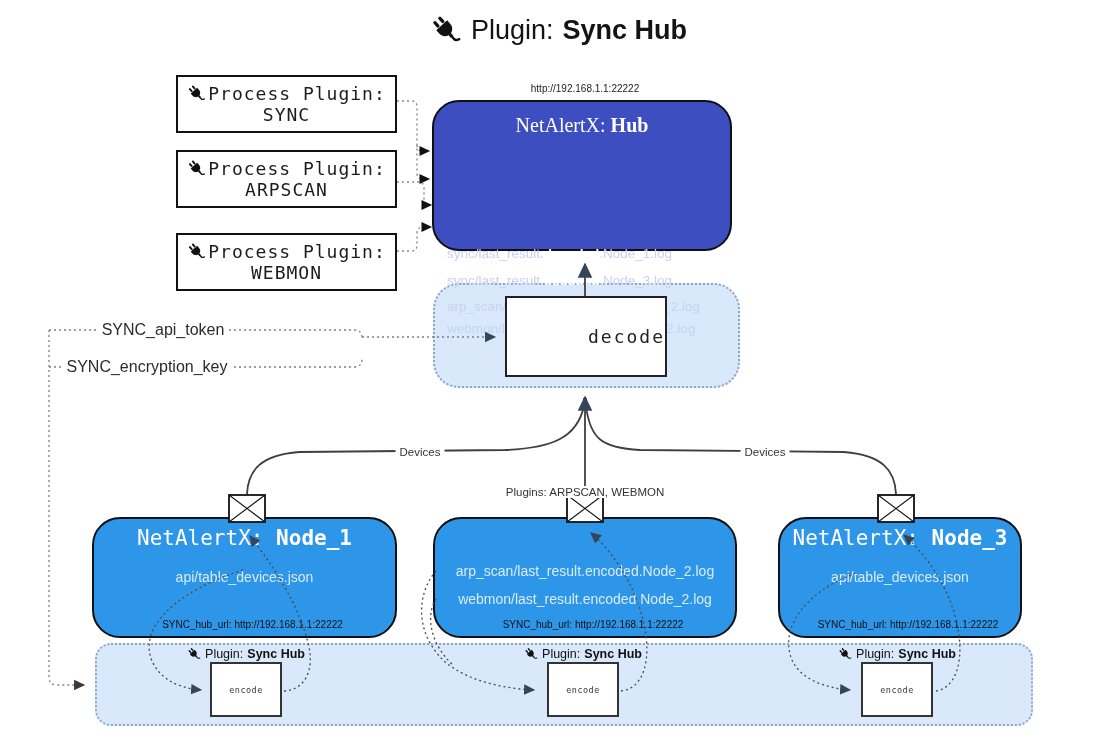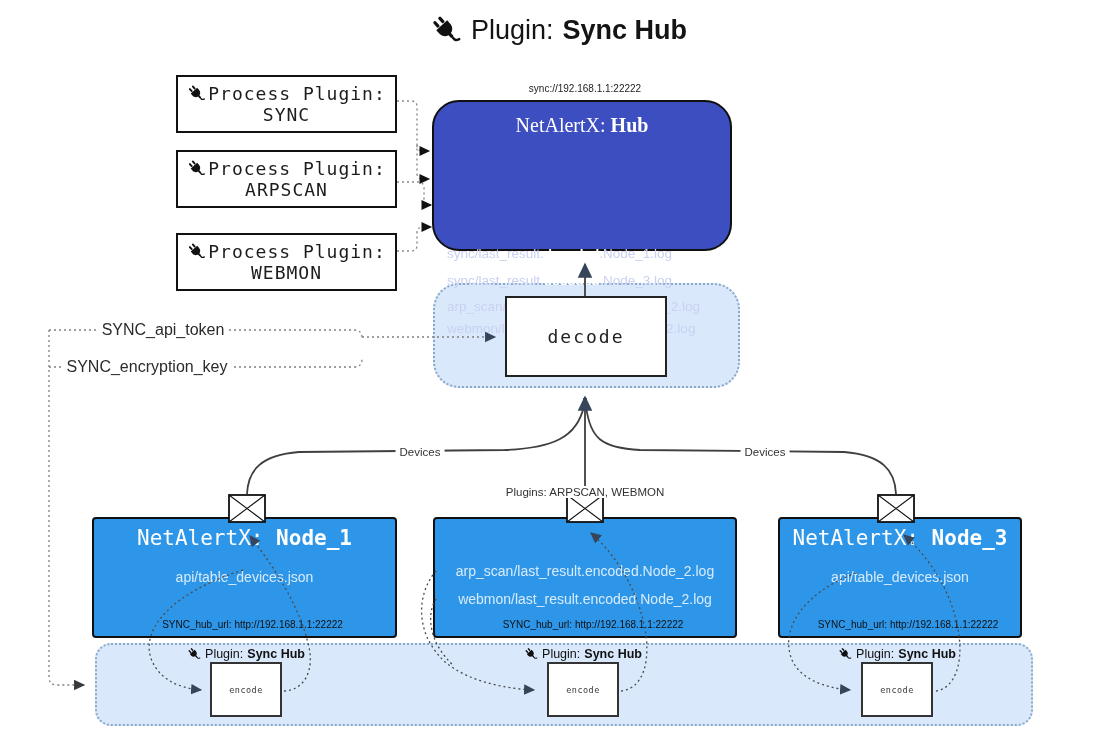--- a/index.html
+++ b/index.html
@@ -37,35 +37,35 @@
              font-size:20px;color:#fff;line-height:26px}
   .hub-line{position:absolute;left:13px;right:4px;line-height:18px;font-size:13.5px;color:#c9d0f0;white-space:nowrap}
   .hub-line b{color:#ffffff;font-weight:bold}
   .hl0{top:143px}.hl1{top:170px}.hl2{top:196px}.hl3{top:218px}
   .toplabel.hub-url{left:585px;top:88px;transform:translate(-50%,-50%);font-size:10px;color:#222}
 
   
   .panel.decode-panel{left:433px;top:283px;width:307px;height:105px;background:var(--panel-bg);
         border:2px dotted var(--panel-border);border-radius:26px}
   .whitebox.decode-box{left:505px;top:296px;width:162px;height:81px;background:#fff;border:2px solid #222;
-        display:flex;align-items:center;justify-content:center;font-family:var(--mono);font-size:18px;
+        display:flex;align-items:center;justify-content:flex-end;font-family:var(--mono);font-size:18px;
         letter-spacing:2px;color:#222}
   .panel.encode-panel{left:95px;top:643px;width:938px;height:83px;background:var(--panel-bg);
         border:2px dotted var(--panel-border);border-radius:16px}
   .whitebox.encode-box{width:72px;height:55px;top:662px;background:#fff;border:2px solid #333;
         display:flex;align-items:center;justify-content:center;font-family:var(--mono);font-size:8.5px;
         letter-spacing:.5px;color:#3a3a3a}
   .eb1{left:210px}.eb2{left:547px}.eb3{left:861px}
   .enc-label{top:647px;transform:translateX(-50%);display:flex;align-items:center;gap:4px;
         font-size:12.5px;color:#101010;white-space:nowrap}
   .enc-label b{font-weight:bold}
   .el1{left:246px}.el2{left:583px}.el3{left:897px}
 
   
-  .nodebox{top:517px;height:121px;background:var(--node-bg);border:2px solid #101010;border-radius:4px}
+  .nodebox{top:517px;height:121px;background:var(--node-bg);border:2px solid #101010;border-radius:28px}
   .nb1{left:92px;width:305px}.nb2{left:433px;width:304px}.nb3{left:778px;width:244px}
   .n-title{position:absolute;top:7px;left:0;width:100%;text-align:center;font-family:var(--mono);
            font-size:21px;color:#fff;white-space:nowrap}
   .n-line{position:absolute;left:0;width:100%;text-align:center;font-size:14px;color:#d8ebfd;line-height:20px;white-space:nowrap}
   .n-l-single{top:48px}.n-l-a{top:42px}.n-l-b{top:70px}
   .n-url{position:absolute;bottom:6px;left:8px;width:100%;text-align:center;font-size:10px;color:#101010}
 
   
   .wire-label{background:#fff;padding:0 4px;transform:translate(-50%,-50%);color:#333;white-space:nowrap}
   .lbl-token{font-size:16px;color:#2b2b2b}
@@ -226,21 +226,21 @@
           <rect x="8.3" y="1.2" width="2.4" height="5.6" rx="1"></rect>
           <rect x="13.3" y="1.2" width="2.4" height="5.6" rx="1"></rect>
           <path d="M6.5,7.2 h11 v3.6 c0,2.6 -1.8,4.8 -4.3,5.4 v2.8 h-2.4 v-2.8 c-2.5,-0.6 -4.3,-2.8 -4.3,-5.4 z"></path>
           <path d="M12,19 v2.2 c0,1.7 1.4,2 2.8,2.5" fill="none" stroke="#111" stroke-width="1.8" stroke-linecap="round"></path>
         </g>
       </svg>
     <span>Plugin:</span>
     <b>Sync Hub</b>
   </div>
 
-  <div class="toplabel hub-url">sync://192.168.1.1:22222</div>
+  <div class="toplabel hub-url">http://192.168.1.1:22222</div>
   <div class="wire-label lbl-token" style="left:163px;top:330px">SYNC_api_token</div>
   <div class="wire-label lbl-token" style="left:147px;top:367px">SYNC_encryption_key</div>
   <div class="wire-label lbl-edge" style="left:420px;top:452px">Devices</div>
   <div class="wire-label lbl-edge" style="left:765px;top:452px">Devices</div>
   <div class="wire-label lbl-edge" style="left:585px;top:492px">Plugins: ARPSCAN, WEBMON</div>
 
   <div class="enc-label el1">
     <svg class="plug" width="14" height="14" viewBox="0 0 24 24">
         <g transform="rotate(-42 12 12)" fill="#111">
           <rect x="8.3" y="1.2" width="2.4" height="5.6" rx="1"></rect>

